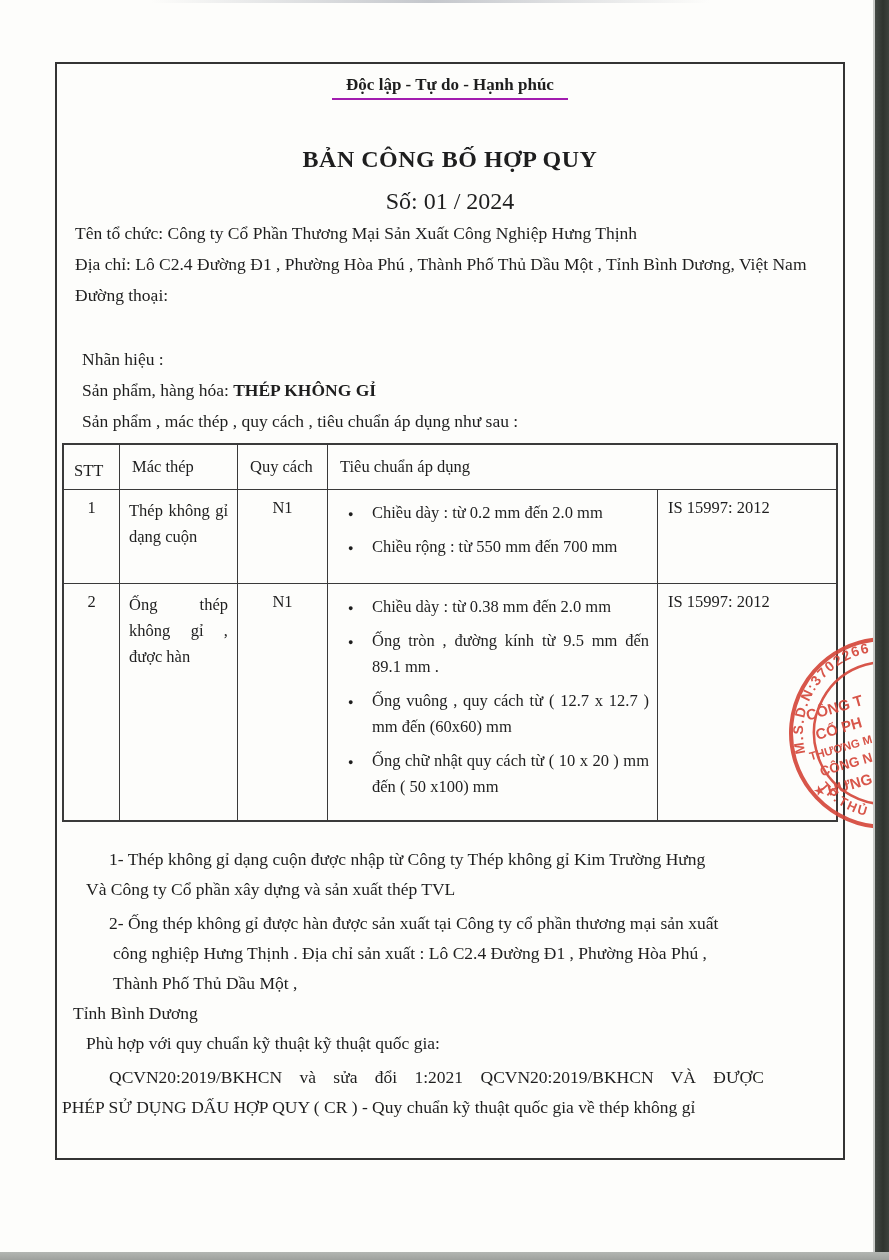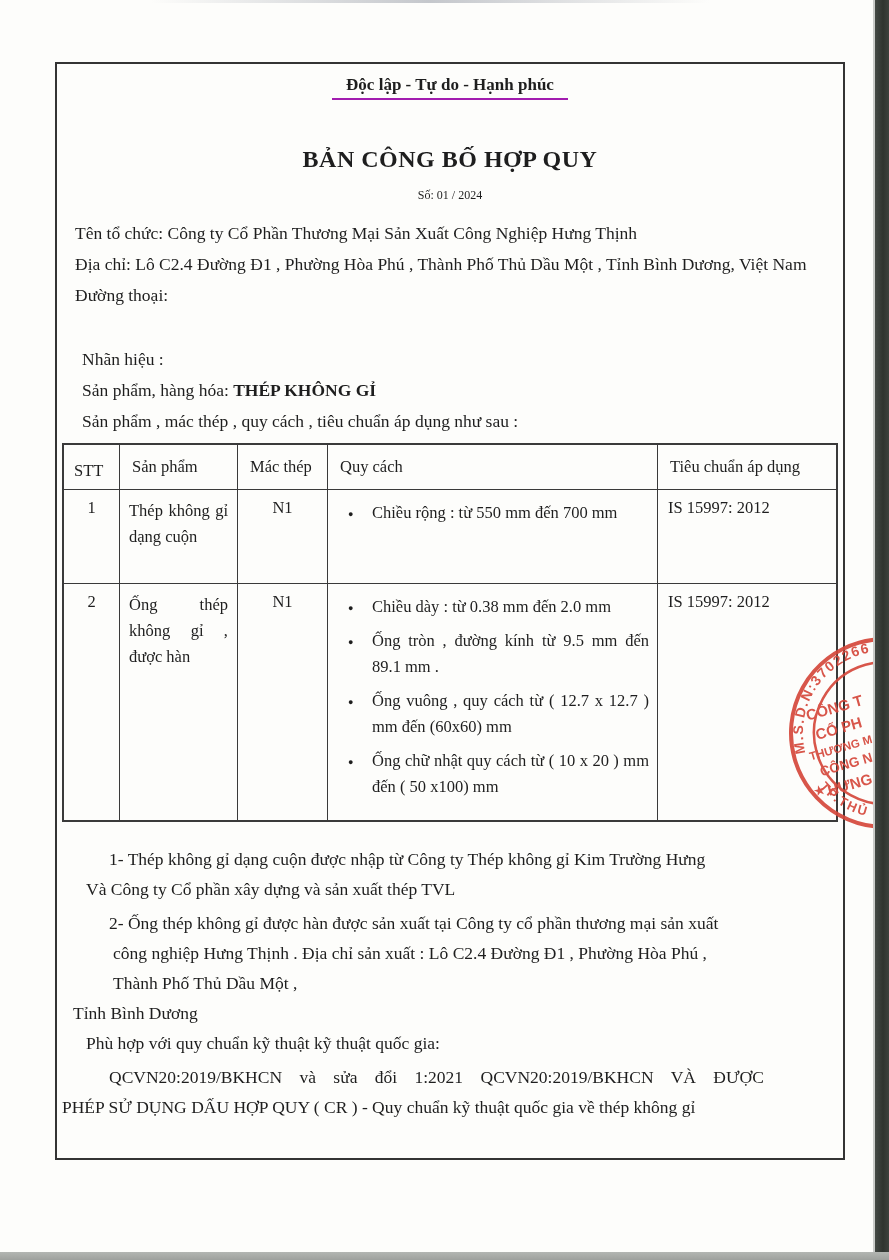--- a/index.html
+++ b/index.html
@@ -32,21 +32,21 @@
   }
   .content { position:absolute; left:55px; top:62px; width:790px; height:1098px; }
 
   .vn-header { position:absolute; top:10px; left:0; width:100%; text-align:center; }
   .vn-header .l1 { font-size:19px; font-weight:bold; letter-spacing:.3px; }
   .vn-header .l2 { display:inline-block; font-size:17px; font-weight:bold; margin-top:3px;
                    padding:0 14px 3px 14px; border-bottom:2px solid #a21caf; }
 
   .doc-title { position:absolute; top:84px; left:0; width:100%; text-align:center;
                font-size:24px; font-weight:bold; letter-spacing:.5px; }
-  .doc-number { position:absolute; top:126px; left:0; width:100%; text-align:center; font-size:12px; }
+  .doc-number { position:absolute; top:126px; left:0; width:100%; text-align:center; font-size:24px; }
 
   .org-block { position:absolute; top:156px; left:20px; width:752px; font-size:17.5px; line-height:31px; }
   .product-block { position:absolute; top:282px; left:27px; width:745px; font-size:17.5px; line-height:31px; }
   .bold { font-weight:bold; }
 
   
   .spec-table { position:absolute; top:381px; left:7px; width:776px;
                 border:2px solid #3a3a3a; box-sizing:border-box; font-size:16.5px; }
   .t-row { display:grid; grid-template-columns:56px 118px 90px 330px 180px; }
   .t-row > div { border-right:1.5px solid #3a3a3a; box-sizing:border-box; overflow:hidden; }
@@ -107,31 +107,31 @@
 
     <div class="product-block">
       <div>Nhãn hiệu :</div>
       <div><span>Sản phẩm, hàng hóa: </span><span class="bold">THÉP KHÔNG GỈ</span></div>
       <div>Sản phẩm , mác thép , quy cách , tiêu chuẩn áp dụng như sau :</div>
     </div>
 
     <div class="spec-table">
       <div class="t-row t-head">
         <div class="c-stt">STT</div>
-        <div>Sản phẩm</div>
         <div>Mác thép</div>
         <div>Quy cách</div>
         <div>Tiêu chuẩn áp dụng</div>
       </div>
 
       <div class="t-row t-body r1">
         <div class="c-stt">1</div>
         <div class="c-sp">Thép không gỉ dạng cuộn</div>
         <div class="c-mt">N1</div>
         <div class="c-qc">
+          <div class="bullet">Chiều dày : từ 0.2 mm đến 2.0 mm</div>
           <div class="bullet">Chiều rộng : từ 550 mm đến 700 mm</div>
         </div>
         <div class="c-tc">IS 15997: 2012</div>
       </div>
 
       <div class="t-row t-body r2">
         <div class="c-stt">2</div>
         <div class="c-sp">Ống thép không gỉ , được hàn</div>
         <div class="c-mt">N1</div>
         <div class="c-qc">

